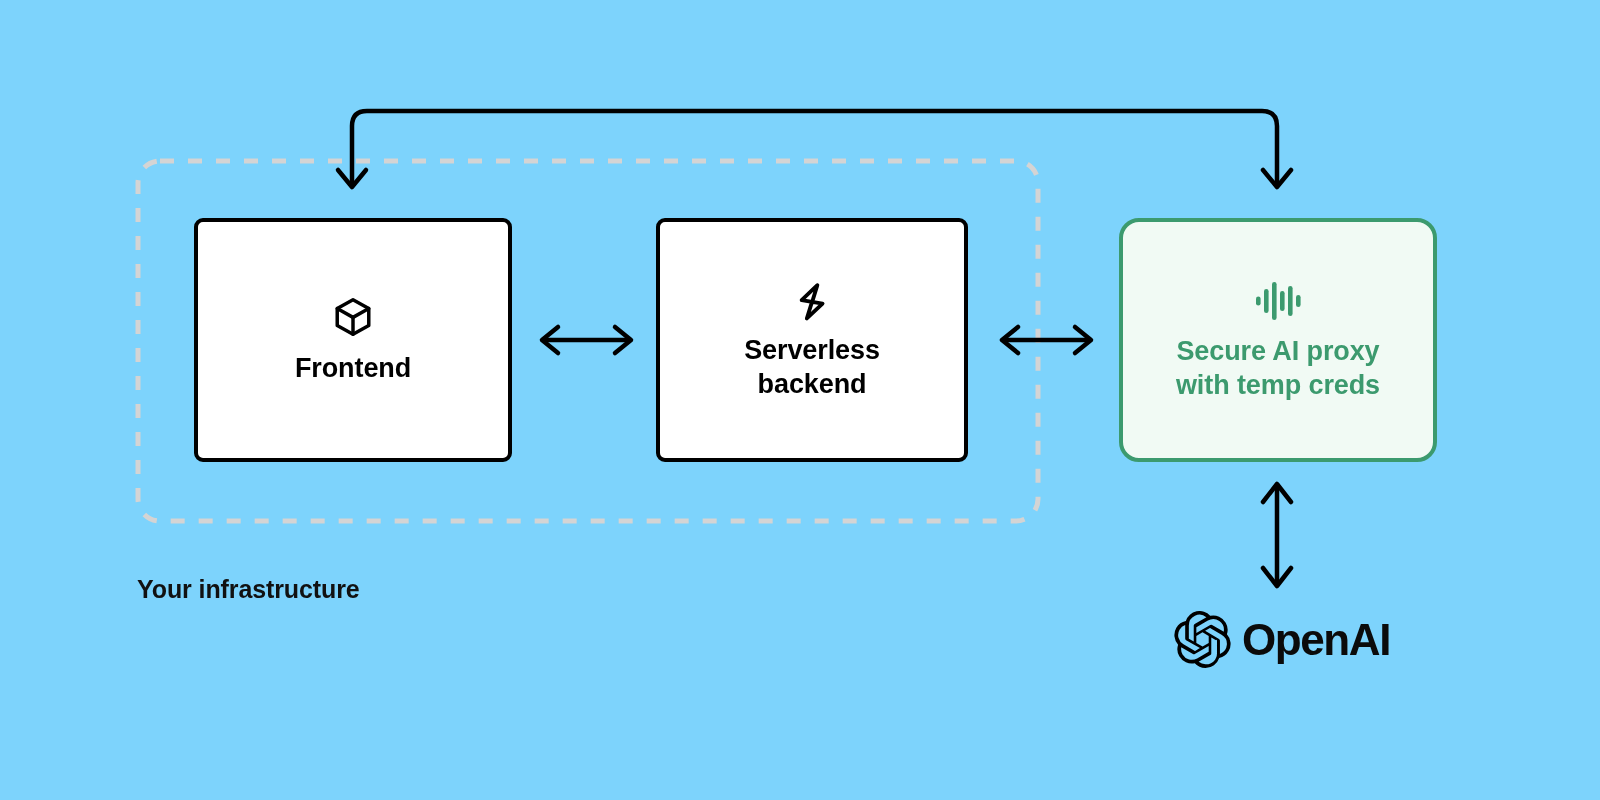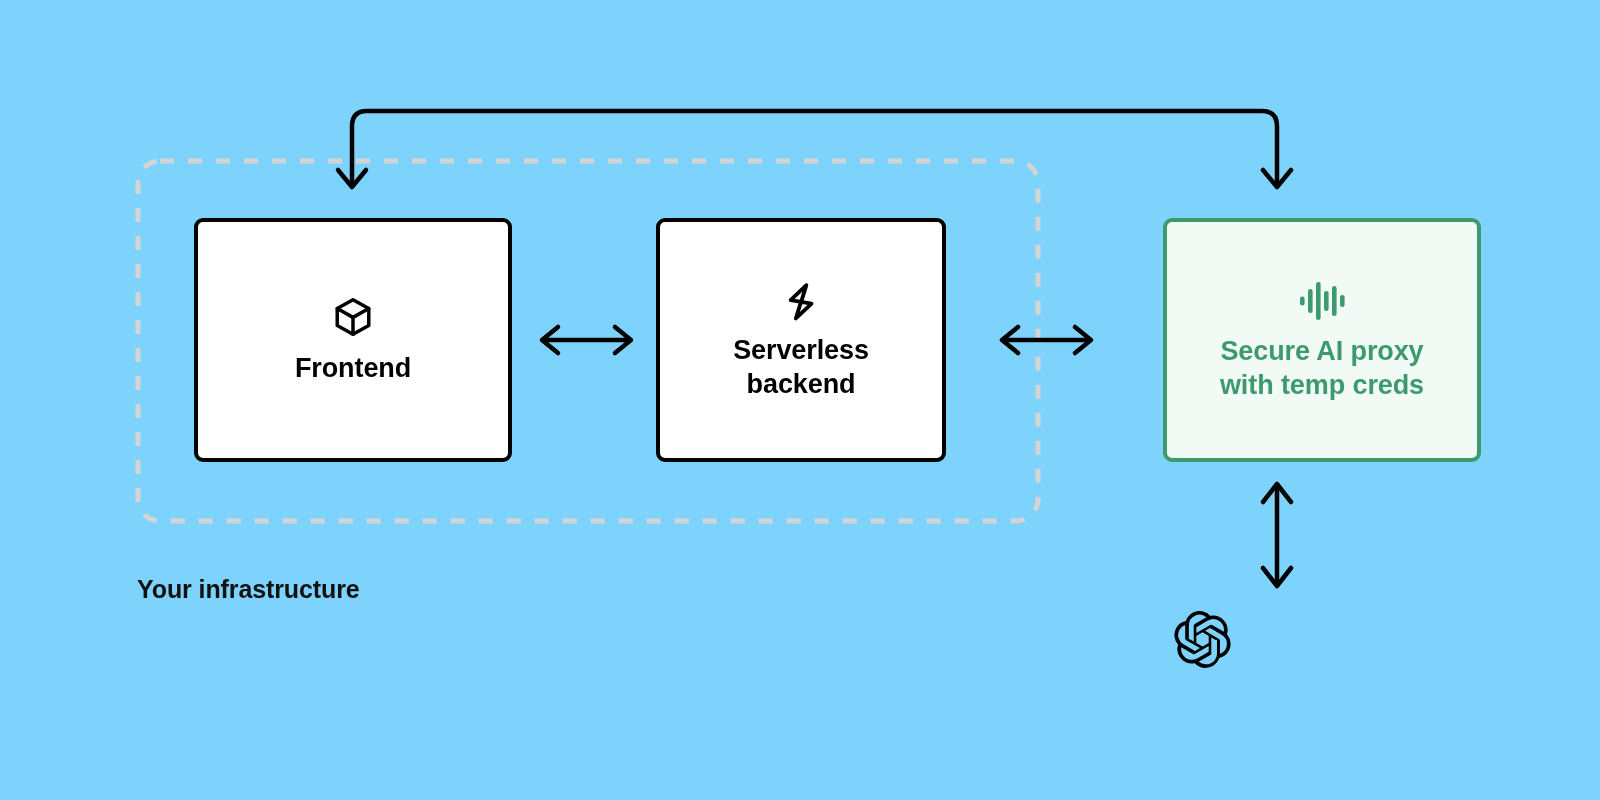--- a/index.html
+++ b/index.html
@@ -31,22 +31,21 @@
     flex-direction: column;
     align-items: center;
     justify-content: center;
   }
   .node-plain {
     background: #ffffff;
     border: 4px solid #000000;
     border-radius: 9px;
   }
   .node-accent {
-    border-radius: 9px;
-    margin-left: 44px;
+    border-radius: 20px;
   }
   .node-icon {
     display: block;
     line-height: 0;
     margin-bottom: 13px;
   }
   .node-label {
     font-size: 27px;
     font-weight: bold;
     line-height: 1.24;
@@ -110,21 +109,21 @@
     <span class="node-icon">
       <svg width="44" height="44" viewBox="0 0 24 24" fill="none" stroke="#000000" stroke-width="1.9" stroke-linecap="round" stroke-linejoin="round">
         <path d="M12 2.6 L20.6 7.4 L20.6 16.6 L12 21.4 L3.4 16.6 L3.4 7.4 Z"></path>
         <path d="M3.4 7.4 L12 12.2 L20.6 7.4"></path>
         <path d="M12 12.2 L12 21.4"></path>
       </svg>
     </span>
     <span class="node-label">Frontend</span>
   </div>
 
-  <div class="node-box node-plain" style="left:656px; top:218px; width:290px; height:244px;">
+  <div class="node-box node-plain" style="left:656px; top:218px; width:312px; height:244px;">
     <span class="node-icon" style="margin-bottom:9px;">
       <svg width="46" height="46" viewBox="0 0 24 24" fill="none" stroke="#000000" stroke-width="2" stroke-linecap="round" stroke-linejoin="round">
         <path d="M14.8 3.2 L6.6 11.0 L12.0 11.9 L9.3 20.6 L17.5 12.8 L12.1 11.9 Z"></path>
       </svg>
     </span>
     <span class="node-label">Serverless
 backend</span>
   </div>
 
   <div class="node-box node-accent" style="left:1119px; top:218px; width:318px; height:244px;
@@ -146,15 +145,16 @@
   </div>
 
   <div class="group-caption" style="left:137px; top:556px;margin-top:19px;">Your infrastructure</div>
 
   <div class="brand-mark" style="left:1174px; top:611px;">
     <span style="line-height:0;">
       <svg width="57" height="57" viewBox="0 0 24 24" fill="#000000">
         <path d="M22.282 9.821a5.985 5.985 0 0 0-.516-4.91 6.046 6.046 0 0 0-6.51-2.9A6.065 6.065 0 0 0 4.981 4.18a5.985 5.985 0 0 0-3.998 2.9 6.046 6.046 0 0 0 .743 7.097 5.98 5.98 0 0 0 .51 4.911 6.051 6.051 0 0 0 6.515 2.9A5.985 5.985 0 0 0 13.26 24a6.056 6.056 0 0 0 5.772-4.206 5.99 5.99 0 0 0 3.997-2.9 6.056 6.056 0 0 0-.747-7.073zM13.26 22.43a4.476 4.476 0 0 1-2.876-1.04l.141-.081 4.779-2.758a.795.795 0 0 0 .392-.681v-6.737l2.02 1.168a.071.071 0 0 1 .38.052v5.583a4.504 4.504 0 0 1-4.494 4.494zM3.6 18.304a4.47 4.47 0 0 1-.535-3.014l.142.085 4.783 2.759a.771.771 0 0 0 .78 0l5.843-3.369v2.332a.08.08 0 0 1-.033.062L9.74 19.95a4.5 4.5 0 0 1-6.14-1.646zM2.34 7.896a4.485 4.485 0 0 1 2.366-1.973V11.6a.766.766 0 0 0 .388.676l5.815 3.355-2.02 1.168a.076.076 0 0 1-.071 0l-4.83-2.786A4.504 4.504 0 0 1 2.34 7.872zm16.597 3.855-5.833-3.387L15.119 7.2a.076.076 0 0 1 .071 0l4.83 2.791a4.494 4.494 0 0 1-.676 8.105v-5.678a.79.79 0 0 0-.407-.667zm2.01-3.023-.141-.085-4.774-2.782a.776.776 0 0 0-.785 0L9.409 9.23V6.897a.066.066 0 0 1 .028-.062l4.83-2.787a4.5 4.5 0 0 1 6.68 4.66zm-12.64 4.135-2.02-1.164a.08.08 0 0 1-.038-.057V6.075a4.5 4.5 0 0 1 7.375-3.453l-.142.08L8.704 5.46a.795.795 0 0 0-.393.681zm1.097-2.365 2.602-1.5 2.607 1.5v2.999l-2.597 1.5-2.607-1.5z"></path>
       </svg>
     </span>
+    <span class="brand-name">OpenAI</span>
   </div>
 
 </div>
 
 </body></html>

